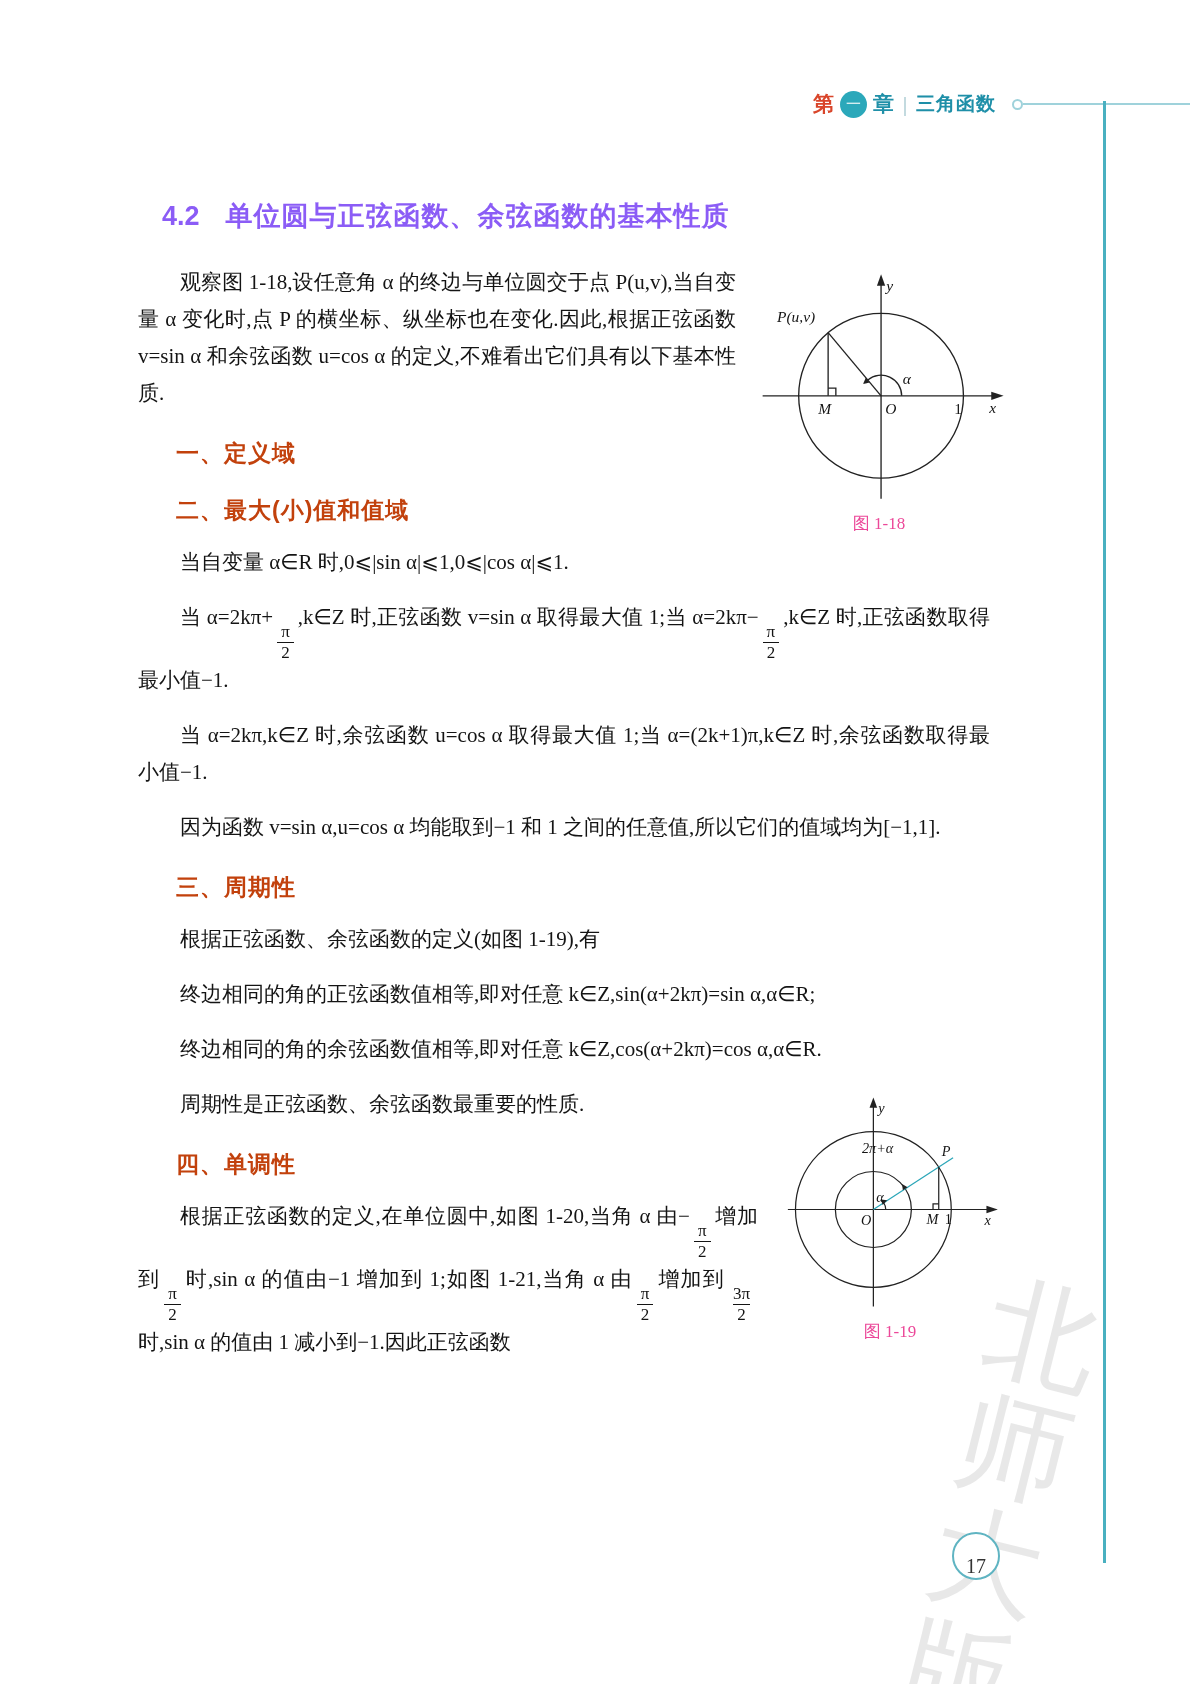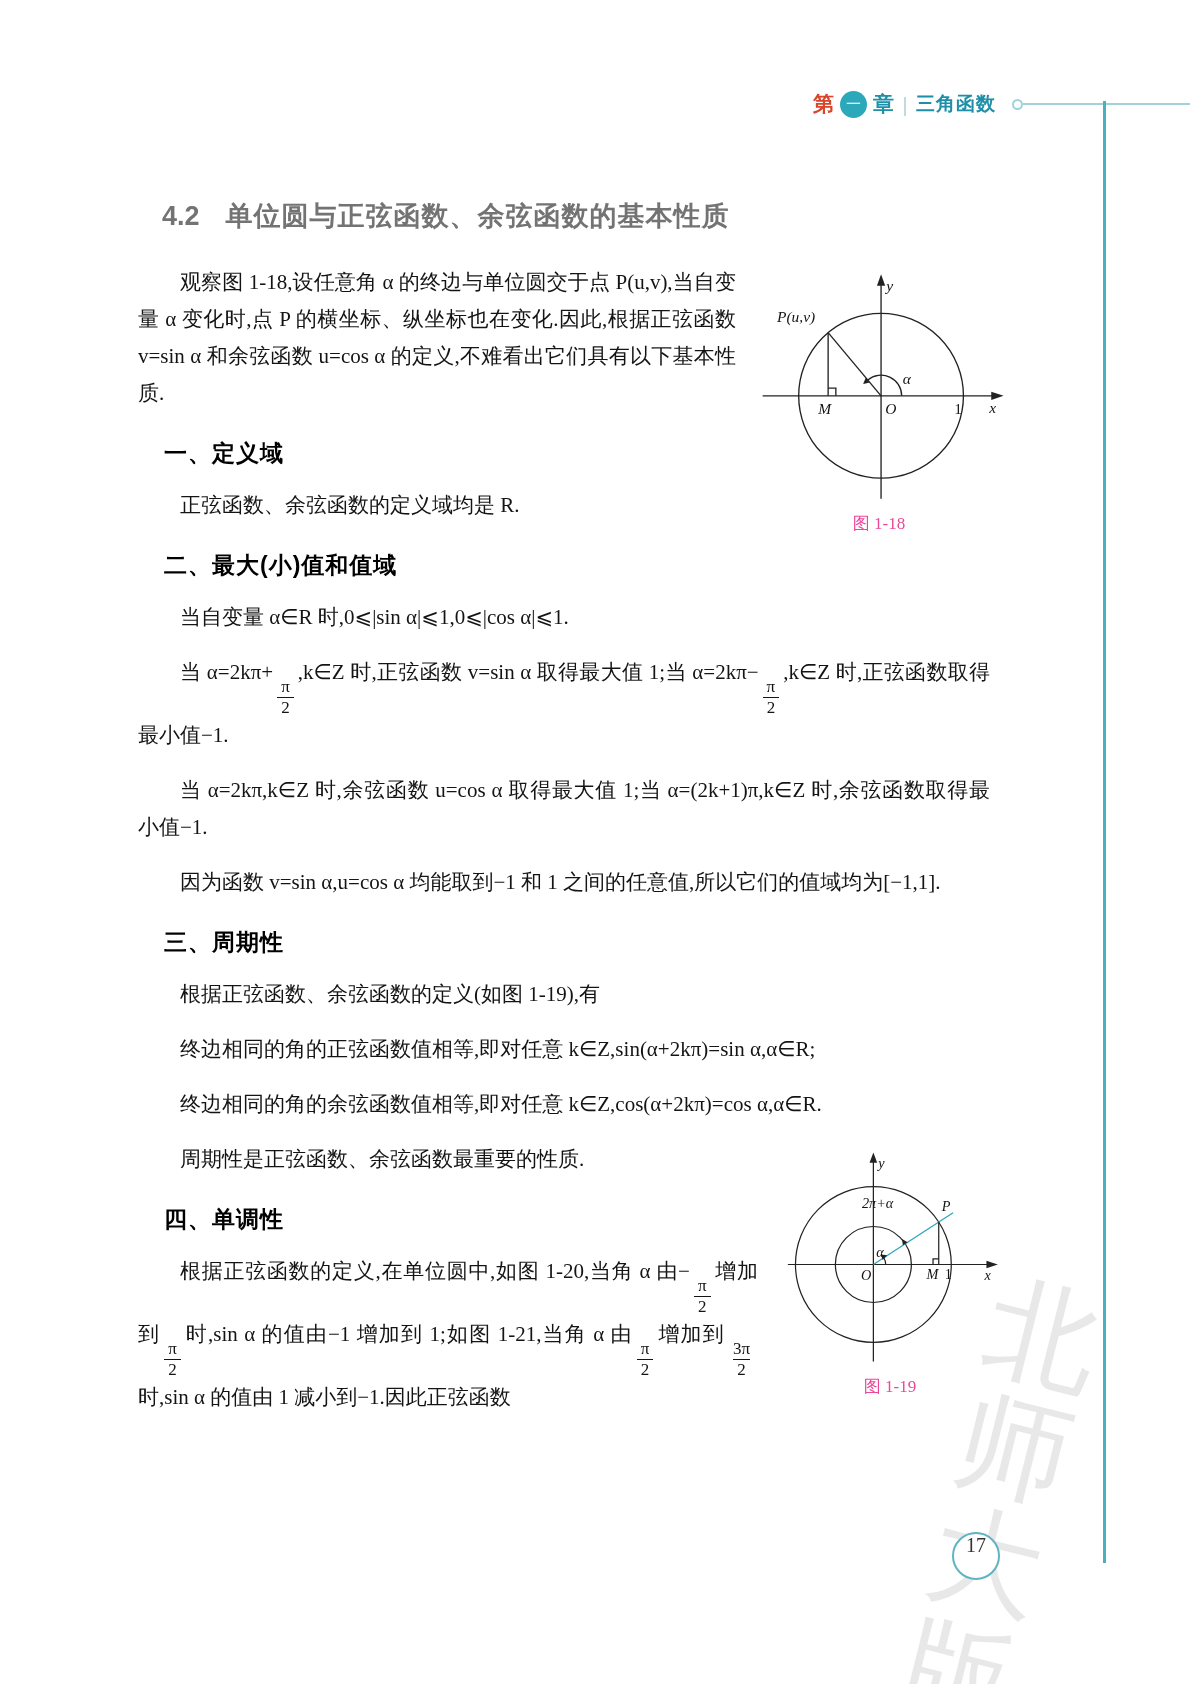--- a/index.html
+++ b/index.html
@@ -12,41 +12,41 @@
   .ch-suffix{font-family:"Liberation Sans",sans-serif;font-weight:bold;font-size:21px;color:#2090a8;}
   .ch-divider{color:#8fb9c4;font-size:20px;margin:0 3px;font-weight:normal;}
   .ch-title{font-family:"Liberation Sans",sans-serif;font-weight:bold;font-size:19px;color:#1e8fa8;letter-spacing:1px;text-align:right;}
   .header-line{display:flex;align-items:center;width:178px;margin-left:10px;}
   .header-dot{width:7px;height:7px;border:2px solid #9fd2db;border-radius:50%;background:#fff;flex:0 0 auto;}
   .header-rule{flex:1;height:2px;background:#9fd2db;}
 
   .right-bar{position:absolute;right:84px;top:101px;width:3px;height:1462px;background:#49b0c0;}
 
   .content{position:absolute;left:120px;top:198px;width:888px;}
-  h1.section-title{font-family:"Liberation Sans",sans-serif;font-size:27px;color:#737373;font-weight:bold;margin:0 0 30px 42px;letter-spacing:1px;}
+  h1.section-title{font-family:"Liberation Sans",sans-serif;font-size:27px;color:#8b5cf6;font-weight:bold;margin:0 0 30px 42px;letter-spacing:1px;}
   h1.section-title .num{margin-right:26px;letter-spacing:0;}
-  h2.sub{font-family:"Liberation Sans",sans-serif;font-size:23px;color:#000000;font-weight:bold;margin:26px 0 14px 44px;letter-spacing:1px;clear:none;}
+  h2.sub{font-family:"Liberation Sans",sans-serif;font-size:23px;color:#c2410c;font-weight:bold;margin:26px 0 14px 56px;letter-spacing:1px;clear:none;}
   p.body{font-size:21px;line-height:37px;margin:18px;text-align:justify;}
   p.indent{text-indent:2em;}
 
   .figure{float:right;}
   .fig18{width:258px;margin-left:14px;}
   .fig19{width:236px;margin-left:14px;}
   .caption{text-align:center;font-size:17px;color:#ec4899;margin-top:2px;}
 
   .frac{display:inline-flex;flex-direction:column;align-items:center;vertical-align:-13px;margin:0 4px;font-size:17px;line-height:1.15;text-indent:0;}
   .frac .den{border-top:1.6px solid #141414;padding:0 4px;}
   .frac .num{padding:0 4px;}
 
   svg .stroke{stroke:#222;stroke-width:1.3;fill:none;}
   svg .fill{fill:#222;}
   svg .lbl{font-family:"Liberation Serif",serif;font-size:15px;fill:#141414;}
   svg .it{font-style:italic;}
 
-  .page-circle{position:absolute;right:190px;bottom:104px;width:44px;height:44px;border:2px solid #5fb4c2;border-radius:50%;display:flex;align-items:flex-start;justify-content:center;font-size:20px;color:#333;background:#fff;}
+  .page-circle{position:absolute;right:190px;bottom:104px;width:44px;height:44px;border:2px solid #5fb4c2;border-radius:50%;display:flex;align-items:flex-end;justify-content:center;font-size:20px;color:#333;background:#fff;}
   .watermark{position:absolute;right:128px;bottom:-56px;width:118px;font-size:112px;line-height:1.04;color:rgba(110,110,110,0.16);transform:rotate(14deg);word-break:break-all;font-family:"Liberation Serif",serif;}
 </style>
 </head>
 <body>
 
 <div class="header-row">
   <div class="header-inner">
     <span class="ch-prefix">第</span>
     <span class="ch-circle">一</span>
     <span class="ch-suffix">章</span>
@@ -92,21 +92,20 @@
       <text class="lbl it" x="131" y="146">O</text>
       <text class="lbl" x="198" y="146">1</text>
       <text class="lbl it" x="148" y="117">α</text>
     </svg>
     <div class="caption">图 1-18</div>
   </div>
 
   <p class="body indent">观察图 1-18,设任意角 α 的终边与单位圆交于点 P(u,v),当自变量 α 变化时,点 P 的横坐标、纵坐标也在变化.因此,根据正弦函数 v=sin α 和余弦函数 u=cos α 的定义,不难看出它们具有以下基本性质.</p>
 
   <h2 class="sub">一、定义域</h2>
-  <p class="body indent">正弦函数、余弦函数的定义域均是 R.</p>
 
   <h2 class="sub">二、最大(小)值和值域</h2>
   <p class="body indent">当自变量 α∈R 时,0⩽|sin α|⩽1,0⩽|cos α|⩽1.</p>
   <p class="body indent"><span>当 α=2kπ+</span><span class="frac">
         <span class="num">π</span>
         <span class="den">2</span>
       </span><span>,k∈Z 时,正弦函数 v=sin α 取得最大值 1;当 α=2kπ−</span><span class="frac">
         <span class="num">π</span>
         <span class="den">2</span>
       </span><span>,k∈Z 时,正弦函数取得最小值−1.</span></p>

